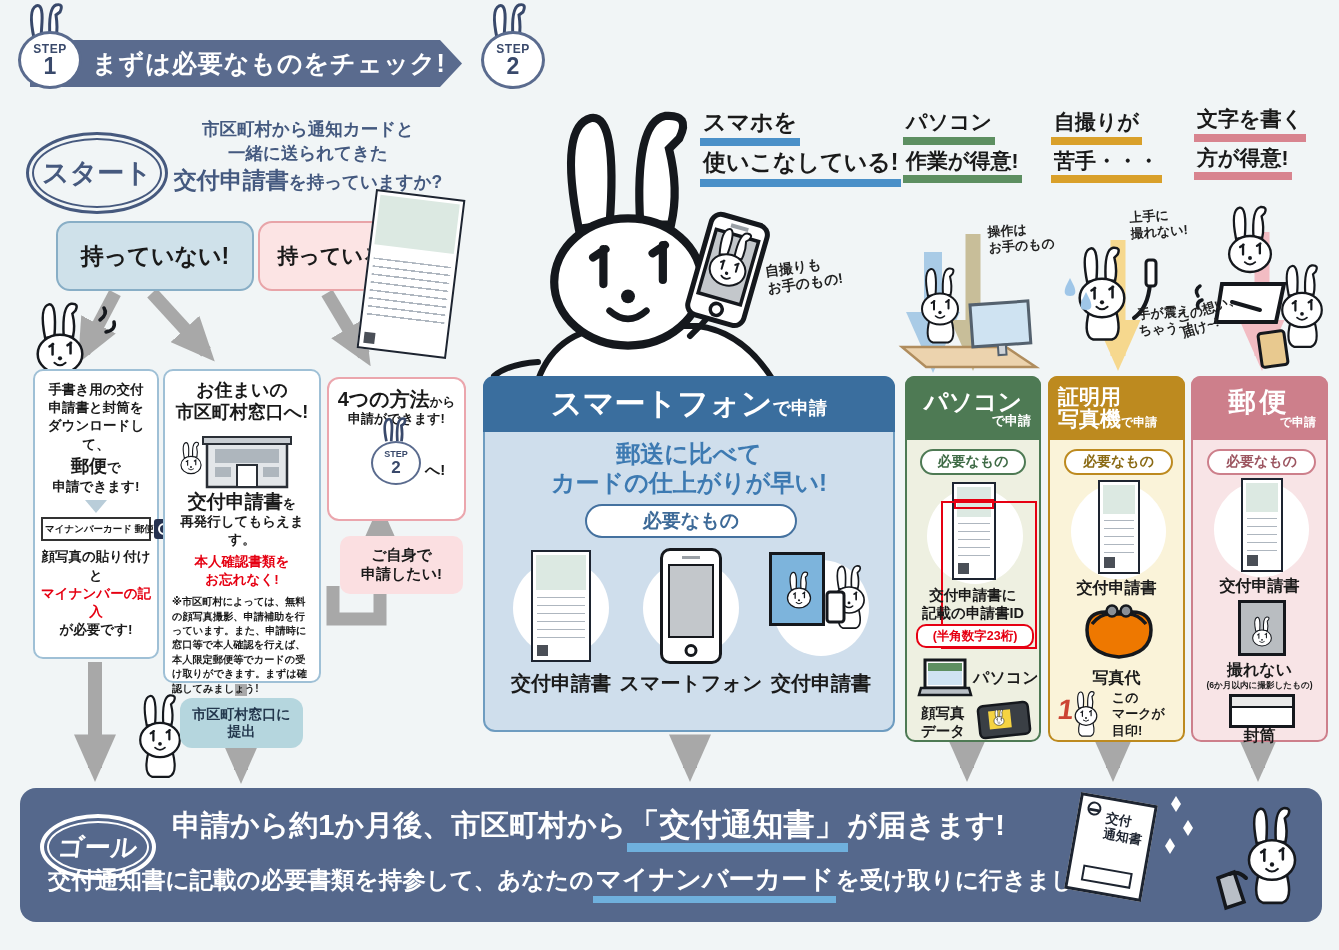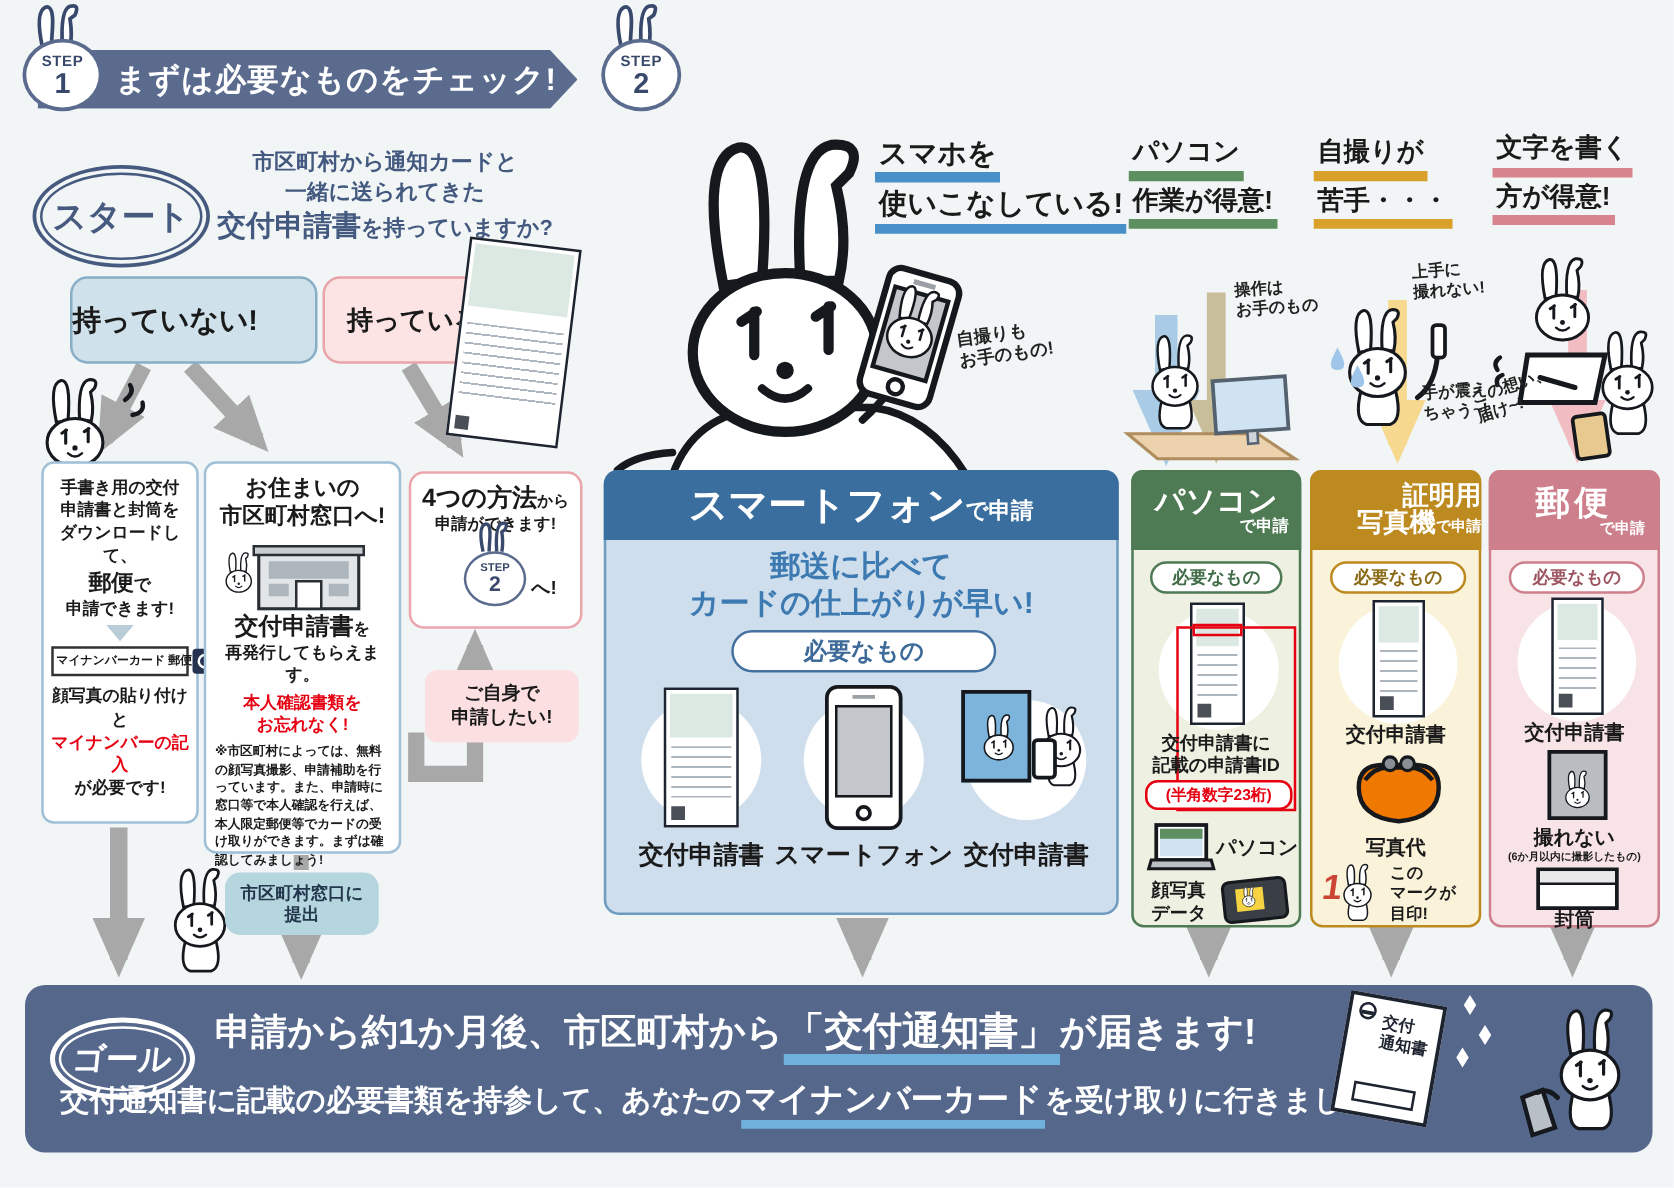--- a/index.html
+++ b/index.html
@@ -15,21 +15,21 @@
   .step-oval .s{font-size:12px;letter-spacing:.5px}
   .step-oval .n{font-size:23px}
   .ears{z-index:3}
   
   .start-oval{border:3.5px solid #46597e;border-radius:50%;display:flex;align-items:center;justify-content:center;color:#46597e;font-size:27px;z-index:2;position:absolute}
   .start-oval::before{content:'';position:absolute;inset:3px;border:2px solid #46597e;border-radius:50%}
   .qtext{color:var(--text_navy);line-height:1.35;z-index:2}
   .qtext .l{font-size:17.5px}
   .qtext .em{font-size:23px}
   
-  .bno{background:var(--no_fill);border:2px solid #88aec6;border-radius:14px;display:flex;align-items:center;font-size:23px;z-index:2}
+  .bno{background:var(--no_fill);border:2px solid #88aec6;border-radius:14px;display:flex;align-items:center;justify-content:center;font-size:23px;z-index:2}
   .byes{background:var(--yes_fill);border:2px solid #e8a4a8;border-radius:14px;display:flex;align-items:center;justify-content:center;font-size:21px;z-index:2}
   
   .card{background:#fff;border:2px solid var(--box_blue_border);border-radius:10px;z-index:2}
   .pinkcard{background:#fff;border:2.5px solid #eba6ad;border-radius:12px;z-index:2}
   .softbox{border-radius:12px;display:flex;flex-direction:column;align-items:center;justify-content:center;line-height:1.25;z-index:2}
   
   .doc{background:#fff;border:2px solid #1d2430;position:absolute}
   .doc .g{position:absolute;left:3px;right:3px;top:3px;height:32%;background:#dce9e2}
   .doc .l{position:absolute;left:4px;right:4px;top:42%;height:38%;background:repeating-linear-gradient(180deg,#aeb6bf 0 1.5px,transparent 1.5px 8px)}
   .doc .q{position:absolute;left:4px;bottom:4px;width:11px;height:11px;background:#4a4f57}
@@ -195,21 +195,21 @@
       <rect x="60" y="38" width="20" height="22" fill="#fff" stroke="#2a2f36" stroke-width="2"></rect>
       <use href="#rabface" transform="translate(14,38) scale(0.28)"></use>
     </svg>
     <div style="line-height:1.15"><span style="font-size:19px">交付申請書</span><span style="font-size:13px">を</span></div>
     <div style="font-size:13.5px">再発行してもらえます。</div>
     <div class="red" style="font-size:13.5px;margin-top:4px">本人確認書類を</div>
     <div class="red" style="font-size:13.5px">お忘れなく!</div>
     <div style="font-size:10.2px;font-weight:600;text-align:left;line-height:1.42;margin-top:6px">※市区町村によっては、無料の顔写真撮影、申請補助を行っています。また、申請時に窓口等で本人確認を行えば、本人限定郵便等でカードの受け取りができます。まずは確認してみましょう!</div>
   </div>
 
-  <div class="abs pinkcard c" style="left:327px;top:377px;width:139px;height:126px;padding-top:9px">
+  <div class="abs pinkcard c" style="left:327px;top:377px;width:139px;height:144px;padding-top:9px">
     <div style="line-height:1.1"><span style="font-size:20px">4つの方法</span><span style="font-size:12.5px">から</span></div>
     <div style="font-size:13px">申請ができます!</div>
     <svg class="abs ears" style="left:52px;top:36px" width="30" height="28" viewBox="0 0 44 40">
         <path d="M8,38 Q2,10 10,6 Q17,3 16,22 L15,38" fill="#fff" stroke="#39496b" stroke-width="4"></path>
         <path d="M24,38 Q22,8 30,5 Q38,3 34,12 L30,15 Q32,28 30,38" fill="#fff" stroke="#39496b" stroke-width="4"></path>
       </svg>
     <div class="step-oval abs" style="left:42px;top:62px;width:50px;height:44px;border-width:2.5px">
       <span style="font-size:9px">STEP</span>
         <span style="font-size:17px">2</span>
     </div>
@@ -377,21 +377,21 @@
       <div>データ</div>
     </div>
     <svg style="position:absolute;left:70px;top:322px" width="54" height="40" viewBox="0 0 54 40">
       <rect x="2" y="4" width="50" height="32" rx="5" fill="#3a3f45" stroke="#15181d" stroke-width="2.5" transform="rotate(-6 27 20)"></rect>
       <rect x="12" y="10" width="22" height="18" fill="#f5d342" transform="rotate(-6 27 20)"></rect>
       <use href="#rabface" transform="translate(22,21) scale(0.14)"></use>
     </svg>
   </div>
 
   <div class="abs" style="left:1048px;top:376px;width:137px;height:366px;background:var(--booth_body);border:2px solid var(--booth);border-radius:10px;z-index:2">
-    <div class="colhead" style="position:absolute;left:-2px;top:-2px;right:-2px;height:64px;background:var(--booth);align-items:flex-end;padding-left:10px">
+    <div class="colhead" style="position:absolute;left:-2px;top:-2px;right:-2px;height:64px;background:var(--booth);align-items:flex-start;padding-left:10px">
       <span style="font-size:21px">証明用</span>
       <span><span style="font-size:21px">写真機</span><span style="font-size:12px">で申請</span></span>
     </div>
     <div class="pill" style="position:absolute;left:14px;top:71px;width:109px;height:26px;border:2px solid var(--booth);color:#8a6a14;font-size:14px">
         <span>必要なもの</span>
       </div>
     <div style="position:absolute;left:21px;top:106px;width:95px;height:95px;background:#fff;border-radius:50%"></div>
     <div class="doc" style="left:48px;top:102px;width:42px;height:94px">
         <i class="g"></i>
         <i class="l"></i>

